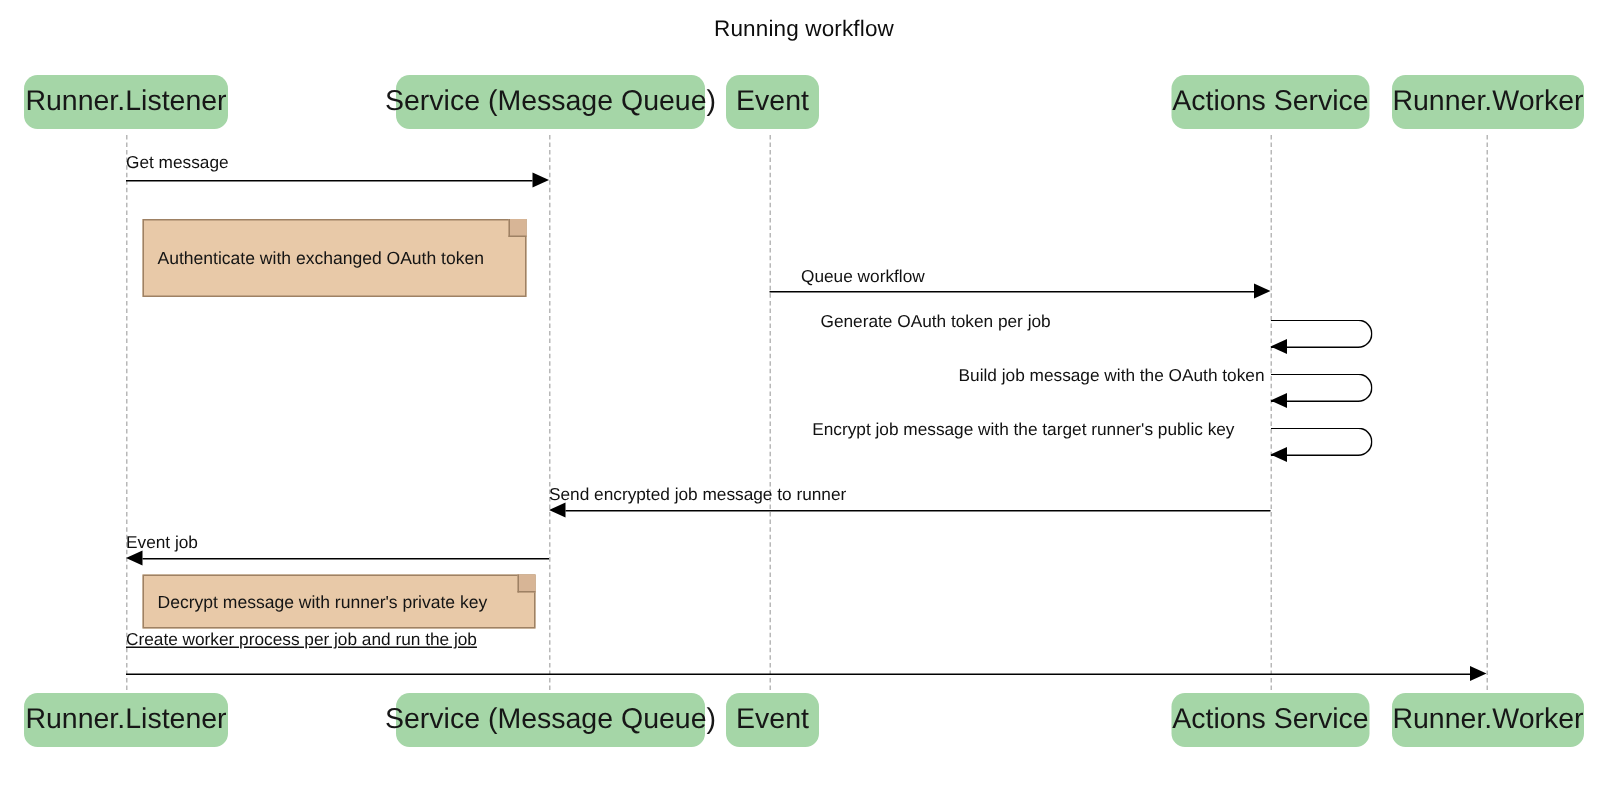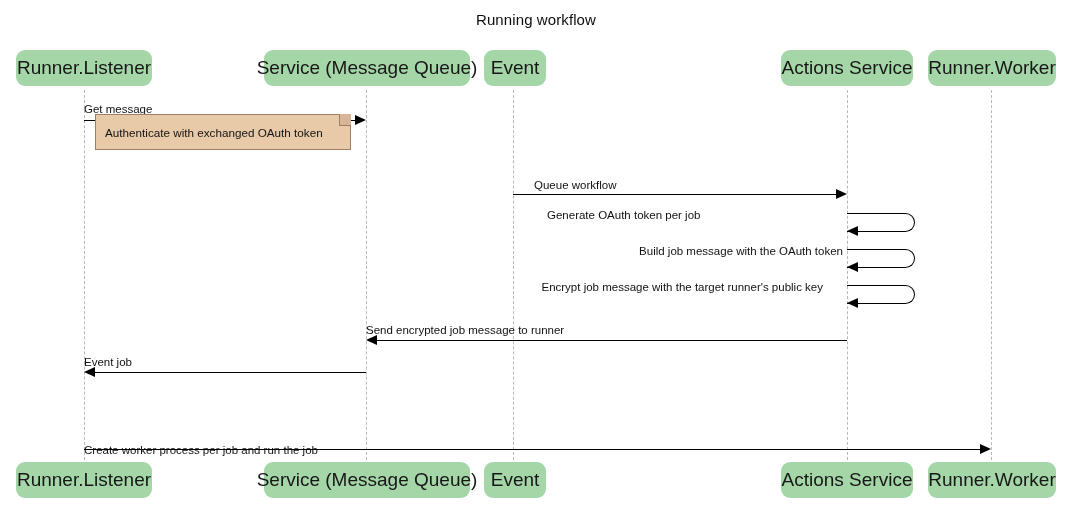--- a/index.html
+++ b/index.html
@@ -128,21 +128,21 @@
   <div class="participant" style="left:16px;  top:462px; width:136px;">Runner.Listener</div>
   <div class="participant" style="left:264px; top:462px; width:206px;">Service (Message Queue)</div>
   <div class="participant" style="left:484px; top:462px; width:62px;">Event</div>
   <div class="participant" style="left:781px; top:462px; width:132px;">Actions Service</div>
   <div class="participant" style="left:928px; top:462px; width:128px;">Runner.Worker</div>
 
   <div class="msg-label" style="left:84px; top:103px; width:282px;">Get message</div>
   <div class="msg-line" style="left:84px; top:120px; width:271px;"></div>
   <div class="arrow-head right" style="left:355px; top:115px;"></div>
 
-  <div class="note" style="left:95px; top:114px; width:256px; height:36px;">
+  <div class="note" style="left:95px; top:146px; width:256px; height:52px;">
     <span>Authenticate with exchanged OAuth token</span>
     <span class="note-fold"></span>
   </div>
 
   <div class="msg-label" style="left:534px; top:179px; width:334px;">Queue workflow</div>
   <div class="msg-line" style="left:513px; top:194px; width:325px;"></div>
   <div class="arrow-head right" style="left:836px; top:189px;"></div>
 
   <div class="msg-label" style="left:547px; top:209px; width:296px; ">Generate OAuth token per job</div>
   <div class="selfloop" style="left:847px; top:213px; width:68px; height:19px;"></div>
@@ -157,18 +157,22 @@
   <div class="arrow-head left" style="left:847px; top:298px;"></div>
 
   <div class="msg-label" style="left:366px; top:324px; width:481px;">Send encrypted job message to runner</div>
   <div class="msg-line" style="left:377px; top:340px; width:470px;"></div>
   <div class="arrow-head left" style="left:366px; top:335px;"></div>
 
   <div class="msg-label" style="left:84px; top:356px; width:282px;">Event job</div>
   <div class="msg-line" style="left:95px; top:372px; width:271px;"></div>
   <div class="arrow-head left" style="left:84px; top:367px;"></div>
 
+  <div class="note" style="left:95px; top:383px; width:262px; height:36px;">
+    <span>Decrypt message with runner's private key</span>
+    <span class="note-fold"></span>
+  </div>
 
-  <div class="msg-label" style="left:84px; top:444px; width:907px;">Create worker process per job and run the job</div>
+  <div class="msg-label" style="left:84px; top:421px; width:907px;text-decoration:underline;">Create worker process per job and run the job</div>
   <div class="msg-line" style="left:84px; top:449px; width:896px;"></div>
   <div class="arrow-head right" style="left:980px; top:444px;"></div>
 
 </div>
 
 </body></html>

